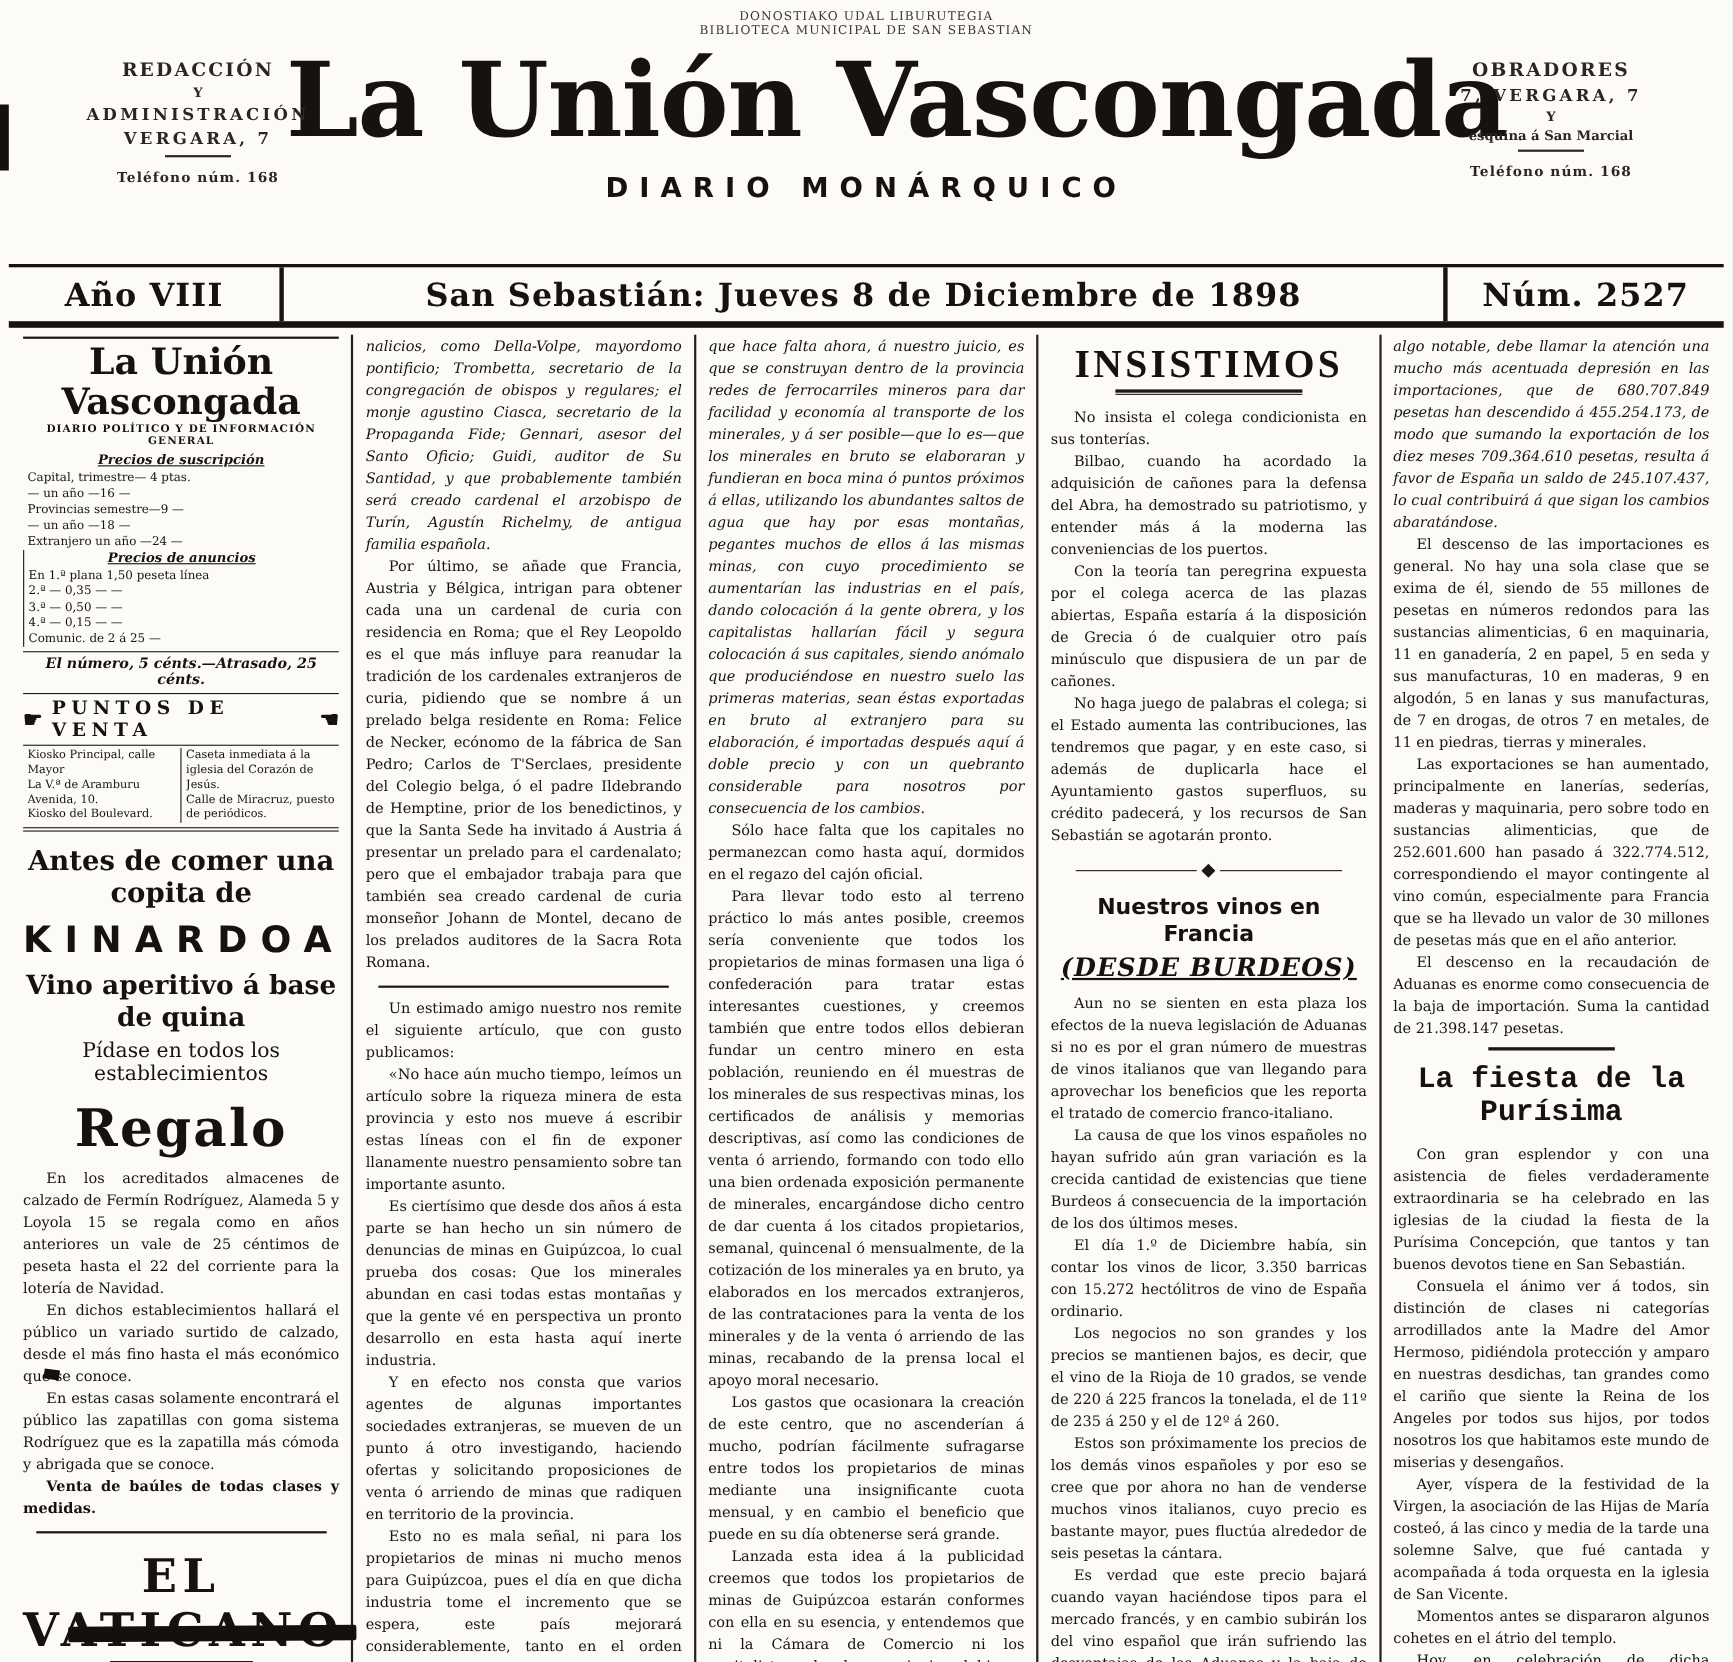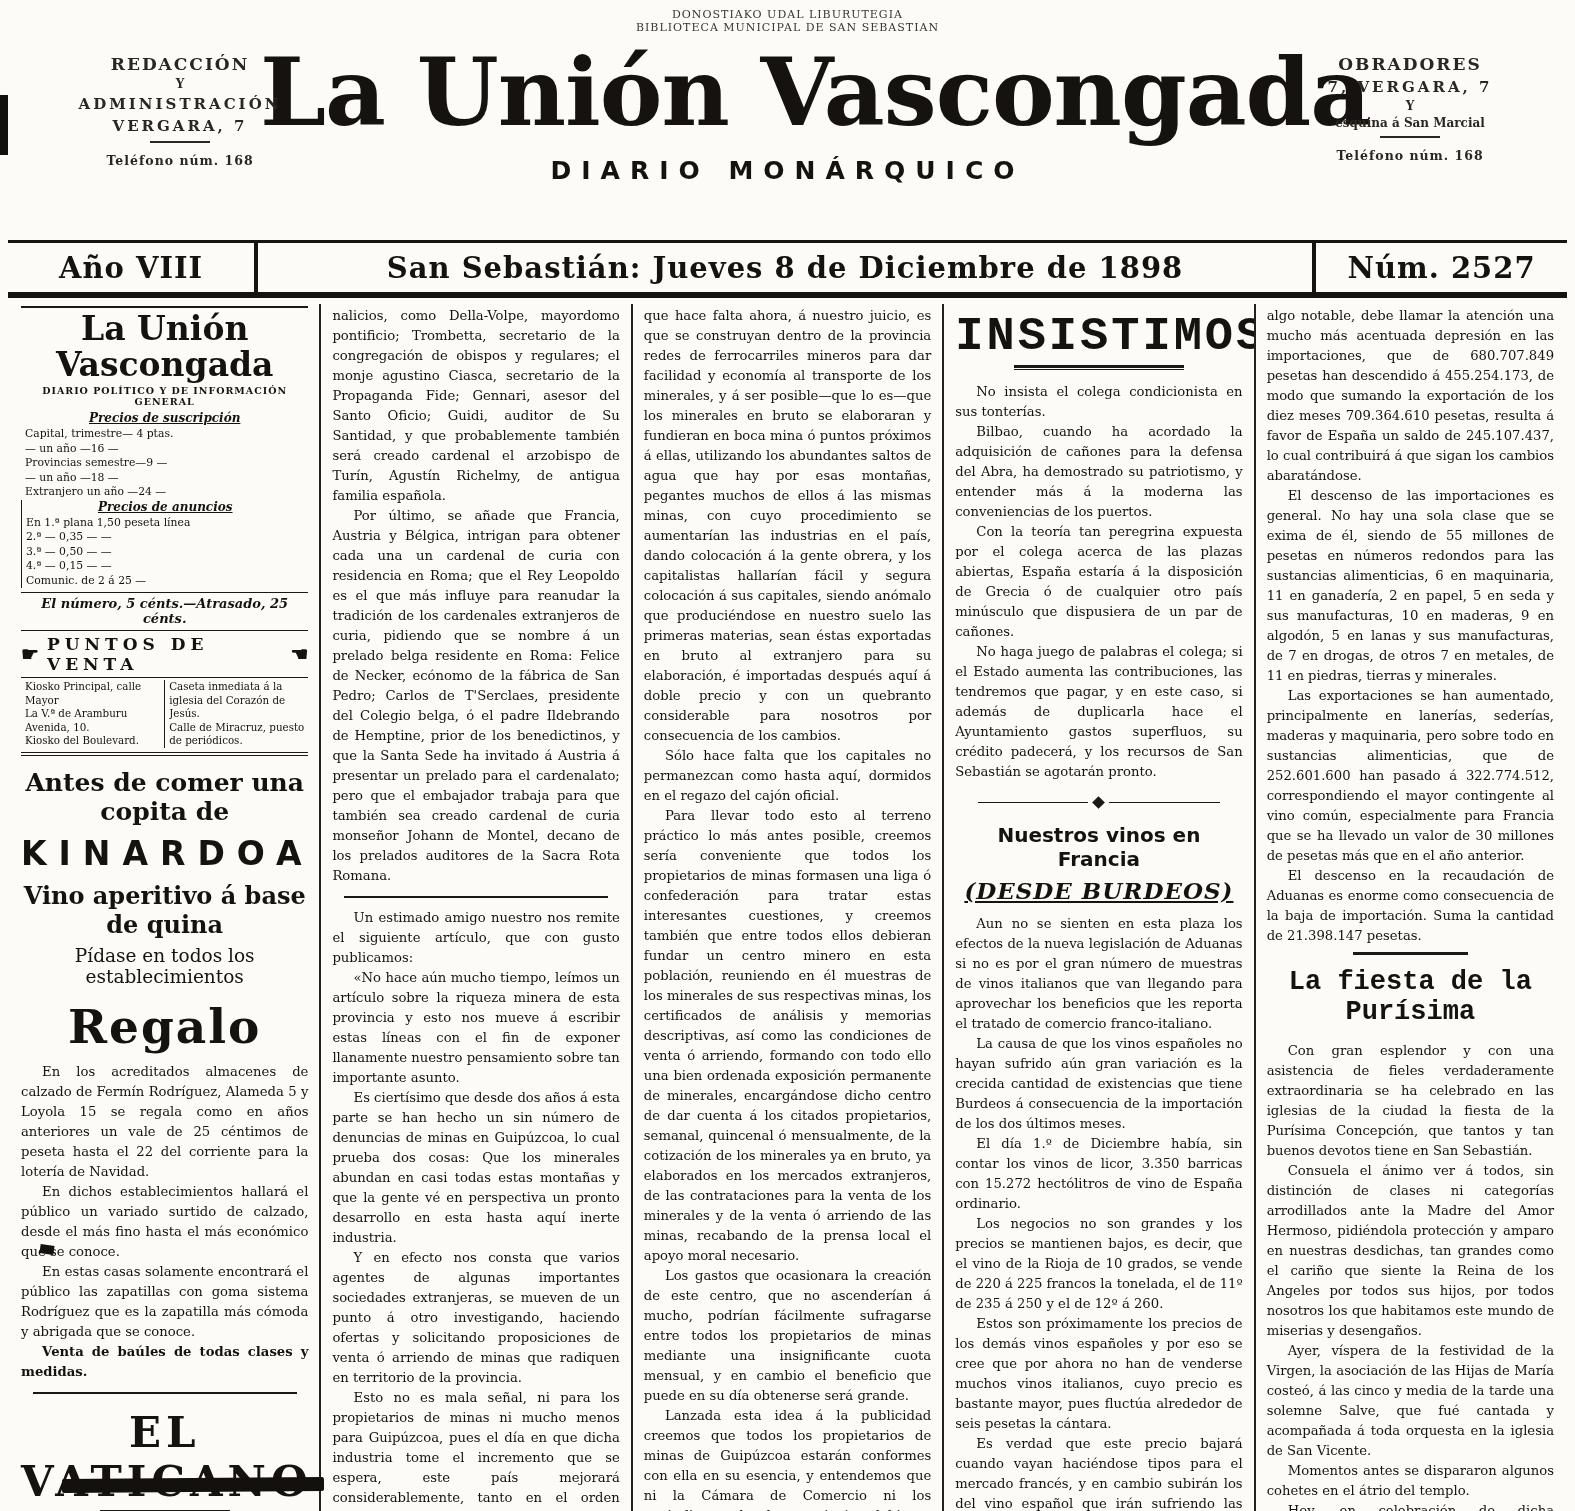--- a/index.html
+++ b/index.html
@@ -36,21 +36,21 @@
   .datebar > div { display:flex; align-items:center; justify-content:center;
     font-size:29px; font-weight:bold; letter-spacing:1px; }
   .date-left  { width:250px; border-right:4px solid #17130e; }
   .date-mid   { flex:1; }
   .date-right { width:255px; border-left:4px solid #17130e; }
   
   .cols { display:flex; align-items:stretch; height:1211px; margin:6px 10px 0 10px; overflow:hidden; }
   .col { flex:1 1 0; padding:2px 11px 0 11px; overflow:hidden; }
   .col + .col { border-left:2px solid #24201a; }
   .col p { font-size:13.2px; line-height:20px; text-align:justify; text-indent:1.6em; }
-  .col p.noindent { text-indent:0; }
+  .col p.noindent { text-indent:0;font-style:italic; }
   .divider  { border-top:2px solid #1c1813; width:92%; margin:10px auto 10px auto; }
   .divider.short { width:40%; border-top-width:3px; margin:6px auto; }
   .orn { display:flex; align-items:center; margin:16px 8%; }
   .orn:before, .orn:after { content:""; flex:1; border-top:1.5px solid #1c1813; }
   .orn .dia { width:9px; height:9px; background:#1c1813; transform:rotate(45deg); margin:0 6px; }
   
   .paperbox { border-top:2px solid #1c1813; border-bottom:4px double #1c1813; padding:3px 0 4px 0; }
   .pb-title { text-align:center; font-size:33px; font-weight:bold; line-height:36px; }
   .pb-sub { text-align:center; font-size:9.5px; font-weight:bold; letter-spacing:1px; margin-top:2px; }
   .pb-cols { display:flex; margin-top:4px;flex-direction:column; }
@@ -72,22 +72,22 @@
   .kin-l1 { font-size:25px; font-weight:bold; }
   .kin-brand { font-size:33px; font-weight:bold; letter-spacing:12px; margin-top:8px;
     font-family:"DejaVu Sans","Liberation Sans",sans-serif; }
   .kin-l3 { font-size:24px; font-weight:bold; margin-top:8px; }
   .kin-l4 { font-size:18.5px; margin-top:6px; }
   .regalo-title { text-align:center; font-size:47px; font-weight:bold; letter-spacing:2px; margin:6px 0 8px 0; }
   
   .hl-vaticano { text-align:center; font-size:42px; font-weight:bold; letter-spacing:5px; margin:14px 0 4px 0; }
   .hl-underline { width:130px; border-top:3px solid #1c1813; margin:0 auto 12px auto; }
   .hl-industria { text-align:center; font-size:40px; font-weight:bold; margin:14px 0 16px 0; }
-  .hl-insistimos { text-align:center; font-family:Liberation Mono, monospace;
-    font-size:47px; font-weight:bold; letter-spacing:3px; margin:4px 0 2px 0; }
+  .hl-insistimos { text-align:center; font-family:Liberation Serif, serif;
+    font-size:36px; font-weight:bold; letter-spacing:3px; margin:4px 0 2px 0; }
   .hl-rule2 { width:170px; border-top:3px solid #1c1813; border-bottom:1px solid #1c1813; height:5px; margin:2px auto 12px auto; }
   .hl-vinos { text-align:center; font-family:"DejaVu Sans","Liberation Sans",sans-serif;
     font-size:20px; font-weight:bold; margin:10px 0 6px 0; }
   .hl-burdeos { text-align:center; font-size:23px; font-style:italic; font-weight:bold; letter-spacing:1px; margin-bottom:10px;text-decoration:underline; }
   .hl-purisima { text-align:center; font-family:Liberation Mono, monospace;
     font-size:27px; font-weight:bold; margin:12px 0 14px 0; }
   
   .artifact { position:absolute; background:#14100c; }
   .a1 { left:62px; top:1478px; width:262px; height:14px; transform:rotate(-0.4deg); border-radius:2px; }
   .a2 { left:0px; top:95px; width:8px; height:60px; }

